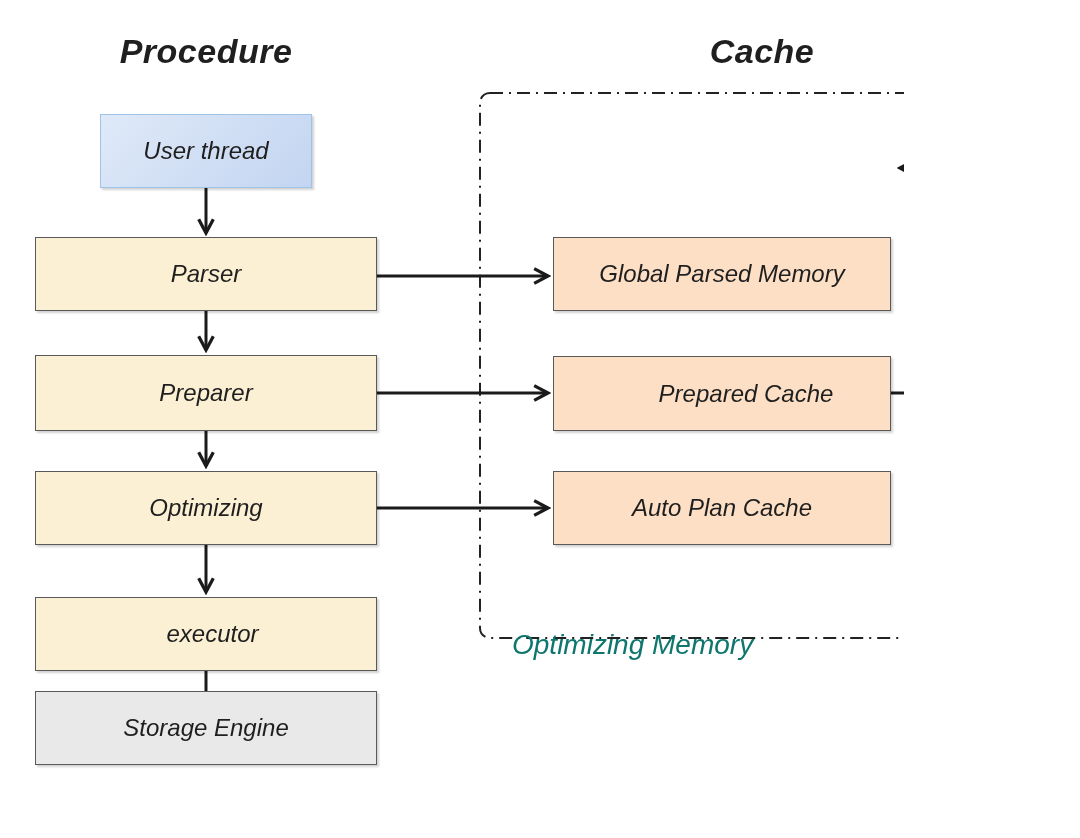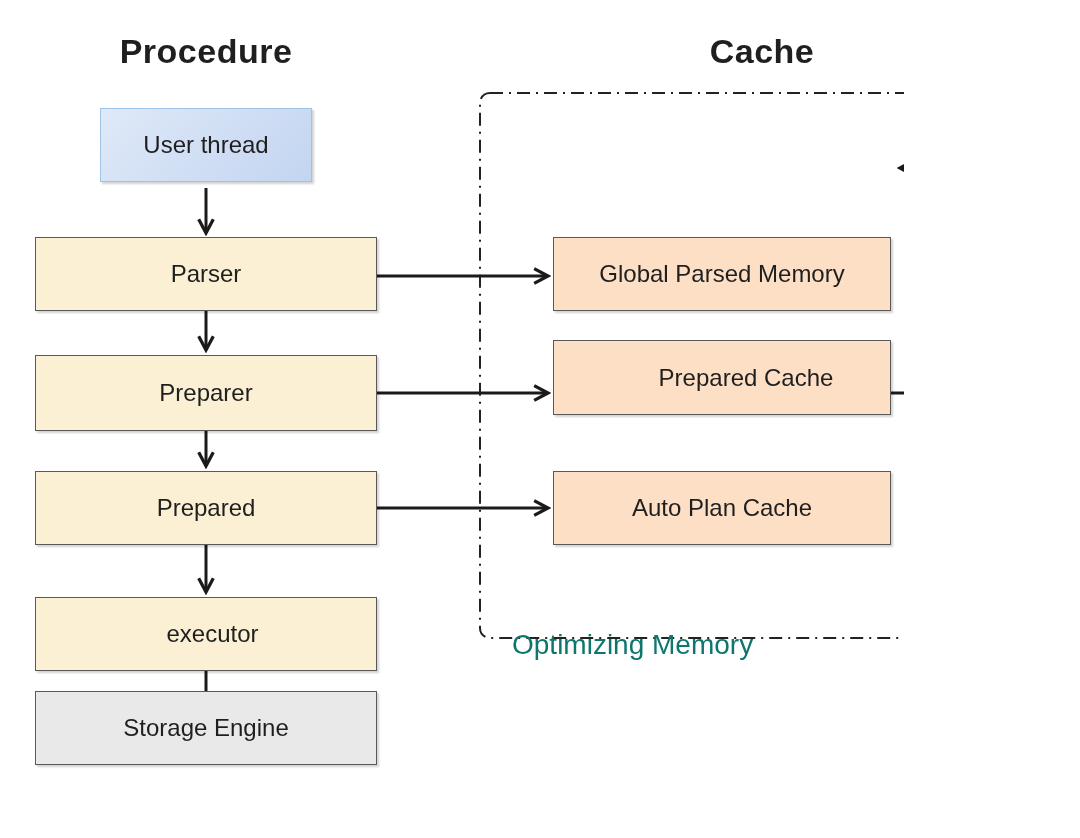--- a/index.html
+++ b/index.html
@@ -4,20 +4,21 @@
 <style>
   html, body { margin: 0; padding: 0; background: #ffffff; }
   .diagram {
     position: relative;
     width: 904px;
     height: 838px;
     background: #ffffff;
     font-family: "Liberation Sans", sans-serif;
     overflow: hidden;
     color: var(--color-text, #1f1f1f);
+    font-style: italic;
   }
   .title {
     position: absolute;
     font-weight: 700;
     font-size: 34px;
     letter-spacing: 0.5px;
     transform: translateX(-50%);
     white-space: nowrap;
   }
   #procedure-title { left: 206px; top: 32px; }
@@ -32,41 +33,41 @@
     color: #1f1f1f;
     border: 1.6px solid var(--color-box_border, #595959);
     box-sizing: border-box;
     box-shadow: 2px 2px 2px rgba(0,0,0,0.18);
     white-space: nowrap;
   }
   .col-left  { left: 35px;  width: 342px; height: 74px; }
   .col-right { left: 553px; width: 338px; height: 74px; }
 
   #node-user-thread {
-    left: 100px; top: 108px; width: 212px; height: 74px;
+    left: 100px; top: 114px; width: 212px; height: 74px;
     background: linear-gradient(135deg,
       var(--color-user_thread_fill_start, #dfe9f8),
       var(--color-user_thread_fill_end, #c3d5f1));
     border-color: var(--color-user_thread_border, #9dc3e6);
   }
   .proc-box { background: var(--color-procedure_fill, #fbf0d3); }
   #node-parser    { top: 237px; }
   #node-preparer  { top: 355px; height: 76px; }
   #node-optimizer { top: 471px; }
   #node-executor  { top: 597px; padding-left: 13px; }
   #node-storage-engine { top: 691px; background: var(--color-storage_fill, #e9e9e9); }
 
   .cache-box { background: var(--color-cache_fill, #fcdfc5); }
   #node-private-table-cache {
     top: 133px; height: 64px;
     background: var(--color-private_cache_fill, #a0e8a0);
     border-color: #4d4d4d;
   }
   #node-global-parsed-cache { top: 237px; }
-  #node-prepared-cache      { top: 340px; height: 75px; padding-left: 48px; }
+  #node-prepared-cache      { top: 356px; height: 75px; padding-left: 48px; }
   #node-auto-plan-cache     { top: 471px; }
 
   .float-label {
     position: absolute;
     font-size: 28px;
     color: #0f766e;
     white-space: nowrap;
     margin-top: 46px;
   }
   #bind-label { left: 924px; top: 127px; }
@@ -115,21 +116,21 @@
     <line class="edge" x1="377" y1="276" x2="548" y2="276" marker-end="url(#arrowhead)"></line>
     <line class="edge" x1="377" y1="393" x2="548" y2="393" marker-end="url(#arrowhead)"></line>
     <line class="edge" x1="377" y1="508" x2="548" y2="508" marker-end="url(#arrowhead)"></line>
 
     <path class="edge" d="M 891 393 L 950 393 L 950 168 L 900 168" marker-end="url(#arrowhead)"></path>
   </svg>
 
   <div class="box" id="node-user-thread">User thread</div>
   <div class="box col-left proc-box" id="node-parser">Parser</div>
   <div class="box col-left proc-box" id="node-preparer">Preparer</div>
-  <div class="box col-left proc-box" id="node-optimizer">Prepared</div>
+  <div class="box col-left proc-box" id="node-optimizer">Optimizing</div>
   <div class="box col-left proc-box" id="node-executor">executor</div>
   <div class="box col-left" id="node-storage-engine">Storage Engine</div>
 
   <div class="box col-right cache-box" id="node-global-parsed-cache">Global Parsed Memory</div>
   <div class="box col-right cache-box" id="node-prepared-cache">Prepared Cache</div>
   <div class="box col-right cache-box" id="node-auto-plan-cache">Auto Plan Cache</div>
 
   <div class="float-label" id="bind-label">bind</div>
   <div class="float-label" id="optimizing-memory-label">Optimizing Memory</div>
 

